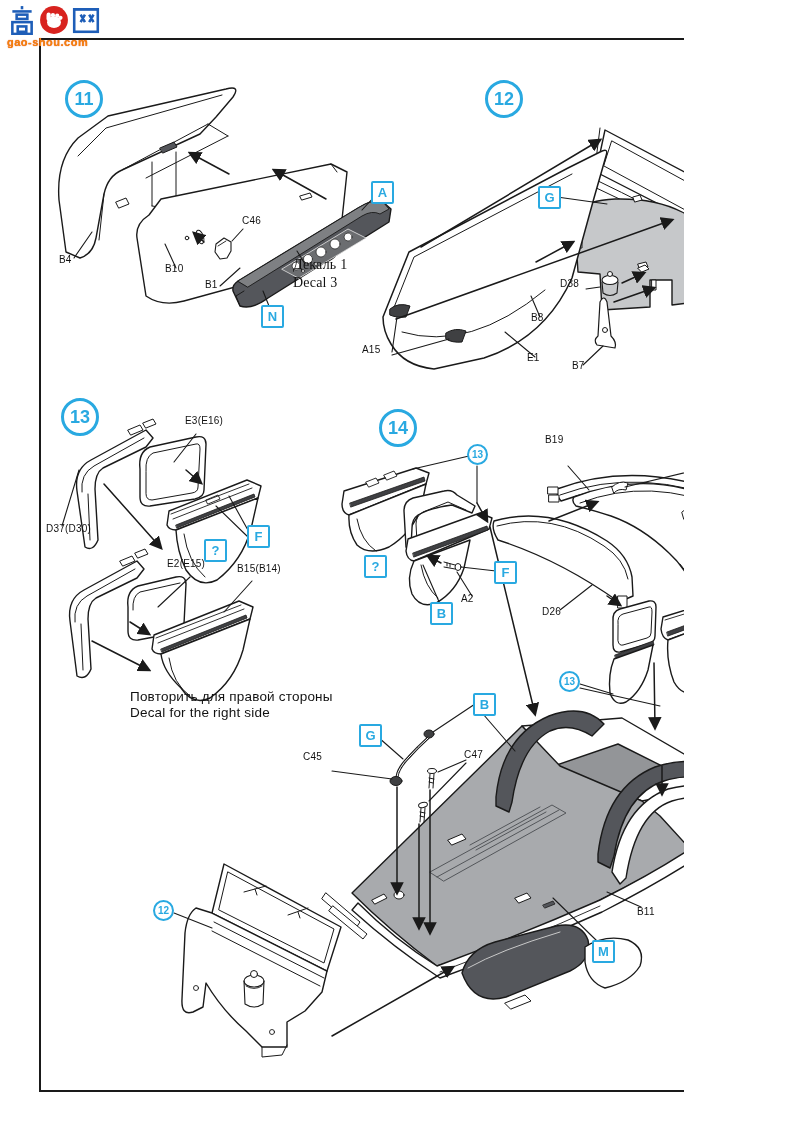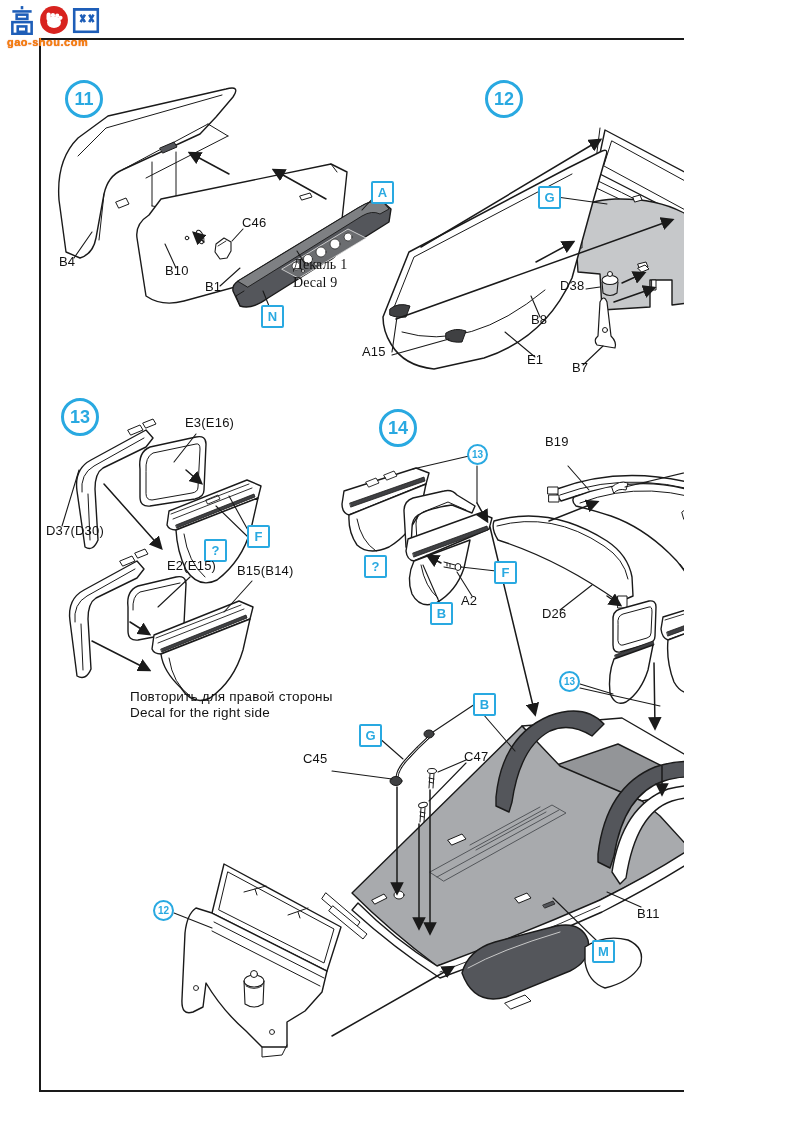--- a/index.html
+++ b/index.html
@@ -1,20 +1,20 @@
 <!DOCTYPE html>
 <html><head>
 <meta charset="utf-8">
 <style>
   html,body{margin:0;padding:0;background:#fff;}
   .sheet{position:relative;width:684px;height:1130px;background:#ffffff;
          font-family:"Liberation Sans","DejaVu Sans",sans-serif;overflow:hidden;}
   .frame{position:absolute;left:39px;top:38px;width:721px;height:1050px;border:2px solid #1a1a1a;}
   svg.art{position:absolute;left:0;top:0;}
-  .plabel{position:absolute;font-size:13px;line-height:1.05;color:#121212;white-space:nowrap;letter-spacing:.2px;}
+  .plabel{position:absolute;font-size:10px;line-height:1.05;color:#121212;white-space:nowrap;letter-spacing:.2px;}
   .note{font-size:13.5px;text-align:center;}
   .decal{font-size:14px;font-family:Liberation Serif, serif;}
   .cbox{position:absolute;width:19px;height:19px;border:2px solid #29A9E1;border-radius:2px;background:#fff;
         color:#29A9E1;font-weight:bold;font-size:13px;display:flex;align-items:center;justify-content:center;}
   .stepc{position:absolute;width:32px;height:32px;border:3px solid #29A9E1;border-radius:50%;background:#fff;
         color:#29A9E1;font-weight:bold;font-size:18px;display:flex;align-items:center;justify-content:center;}
   .refc{position:absolute;width:17px;height:17px;border:2px solid #29A9E1;border-radius:50%;background:#fff;
         color:#29A9E1;font-size:10px;font-weight:bold;display:flex;align-items:center;justify-content:center;}
   .logo{position:absolute;left:7px;top:5px;width:130px;}
   .logo-row{display:flex;align-items:center;gap:2px;}
@@ -358,21 +358,21 @@
   </div>
 
   <div class="stepc" style="left:65px;top:80px">11</div>
   <div class="plabel" style="left:59px;top:255px">B4</div>
   <div class="plabel" style="left:165px;top:264px">B10</div>
   <div class="plabel" style="left:205px;top:280px">B1</div>
   <div class="plabel" style="left:242px;top:216px">C46</div>
   <div class="cbox" style="left:371px;top:181px">A</div>
   <div class="cbox" style="left:261px;top:305px">N</div>
   <div class="plabel decal" style="left:293px;top:258px">Декаль 1</div>
-  <div class="plabel decal" style="left:293px;top:276px">Decal 9</div>
+  <div class="plabel decal" style="left:293px;top:276px">Decal 3</div>
 
   <div class="stepc" style="left:485px;top:80px">12</div>
   <div class="cbox" style="left:538px;top:186px">G</div>
   <div class="plabel" style="left:362px;top:345px">A15</div>
   <div class="plabel" style="left:527px;top:353px">E1</div>
   <div class="plabel" style="left:531px;top:313px">B8</div>
   <div class="plabel" style="left:572px;top:361px">B7</div>
   <div class="plabel" style="left:560px;top:279px">D38</div>
   <div class="refc" style="left:693px;top:336px">11</div>
 

